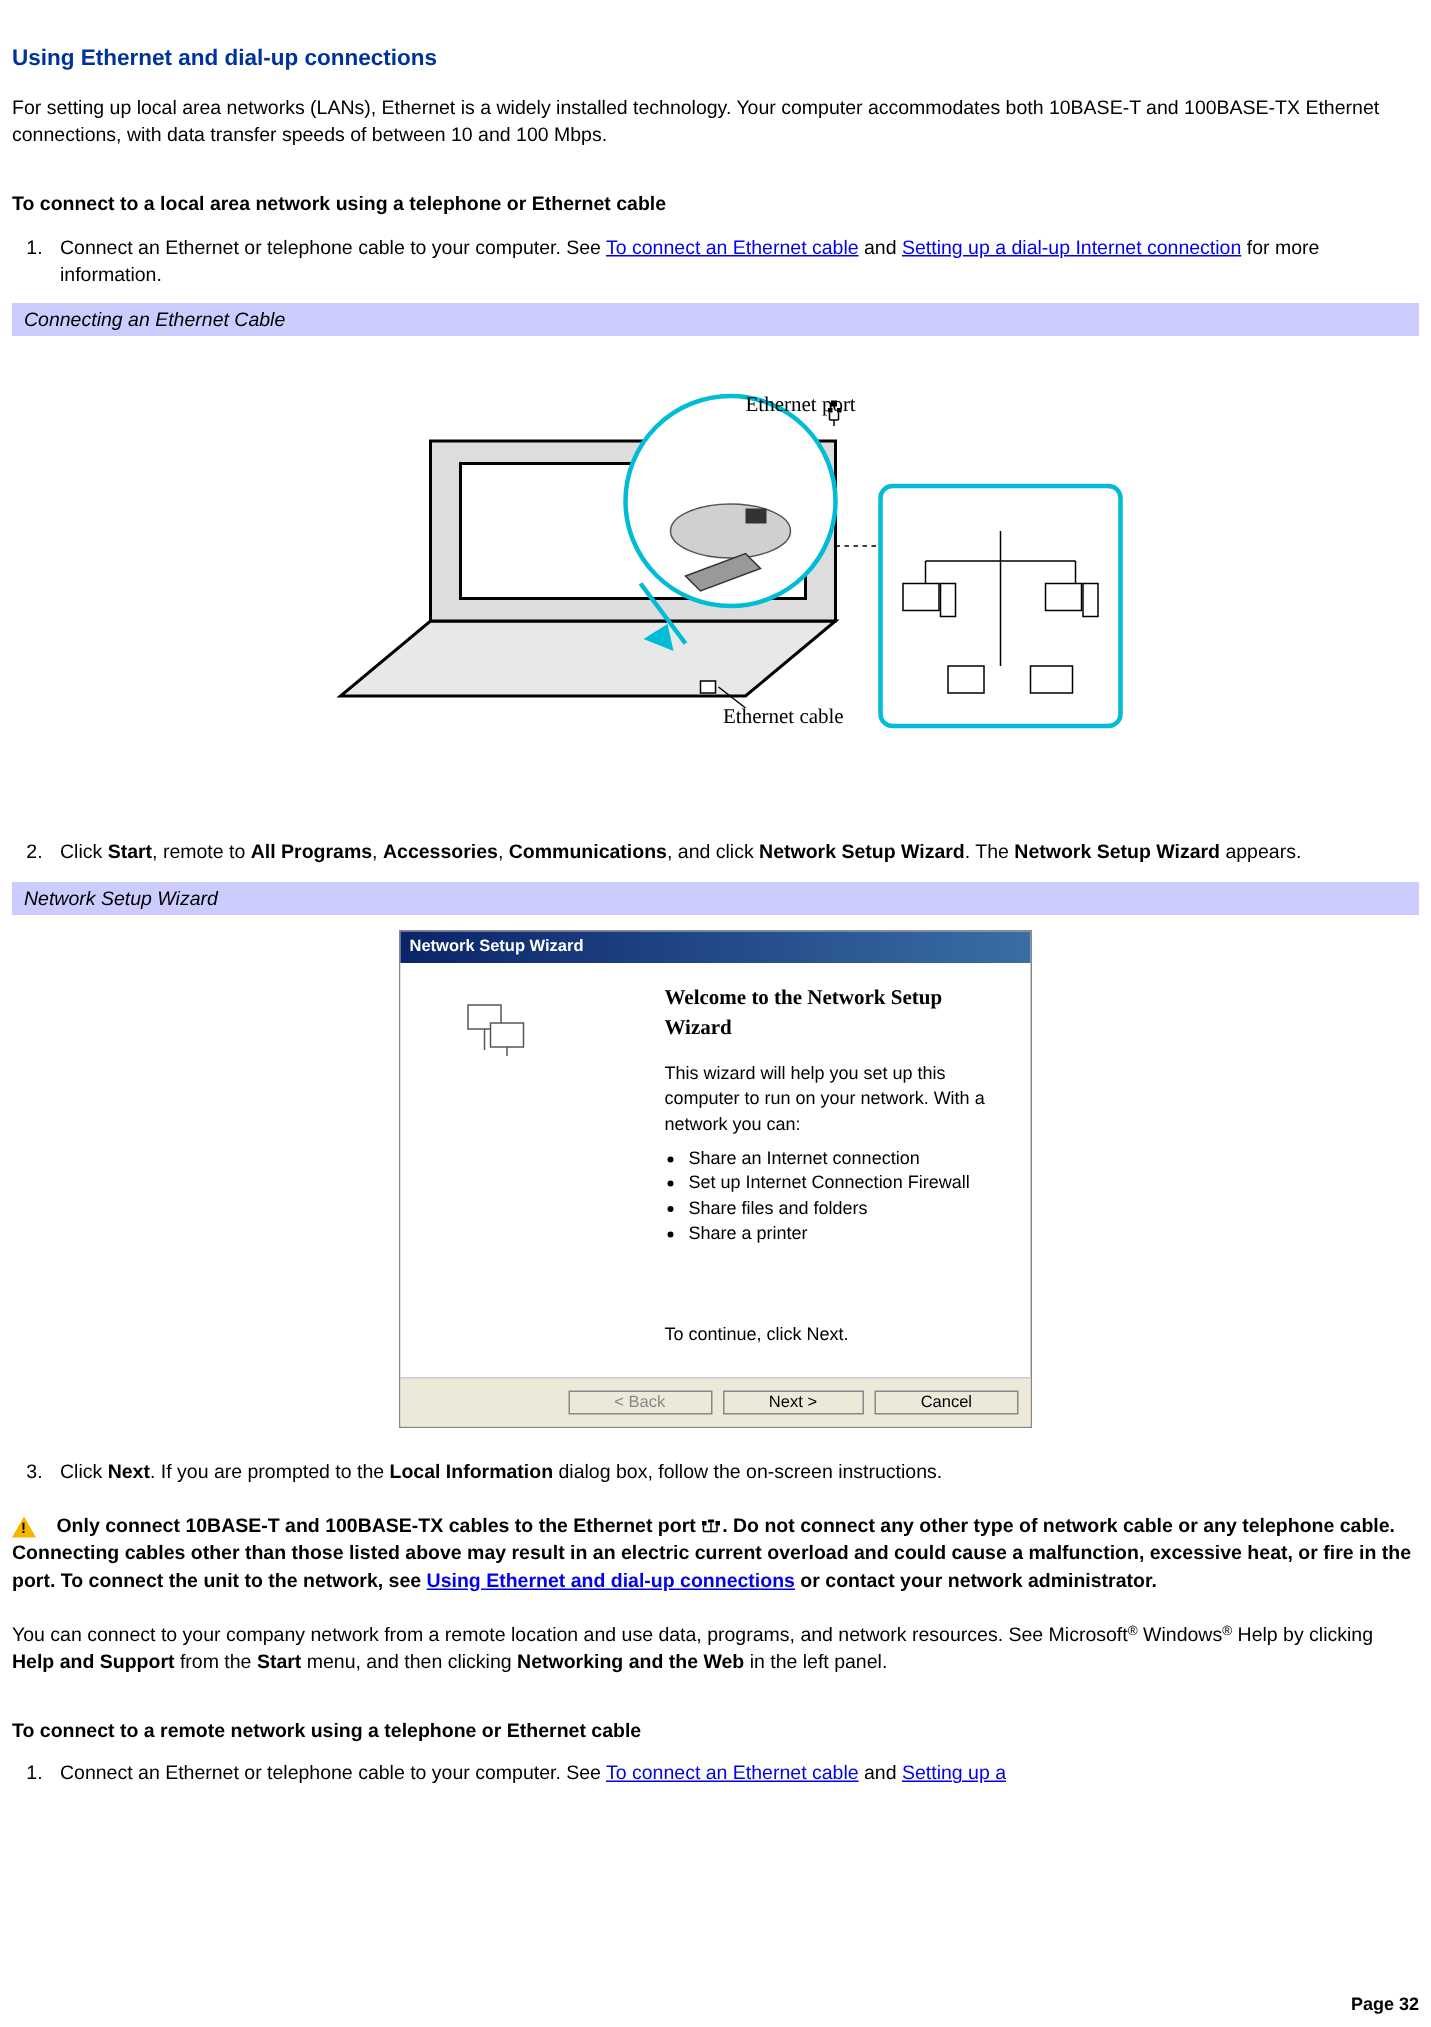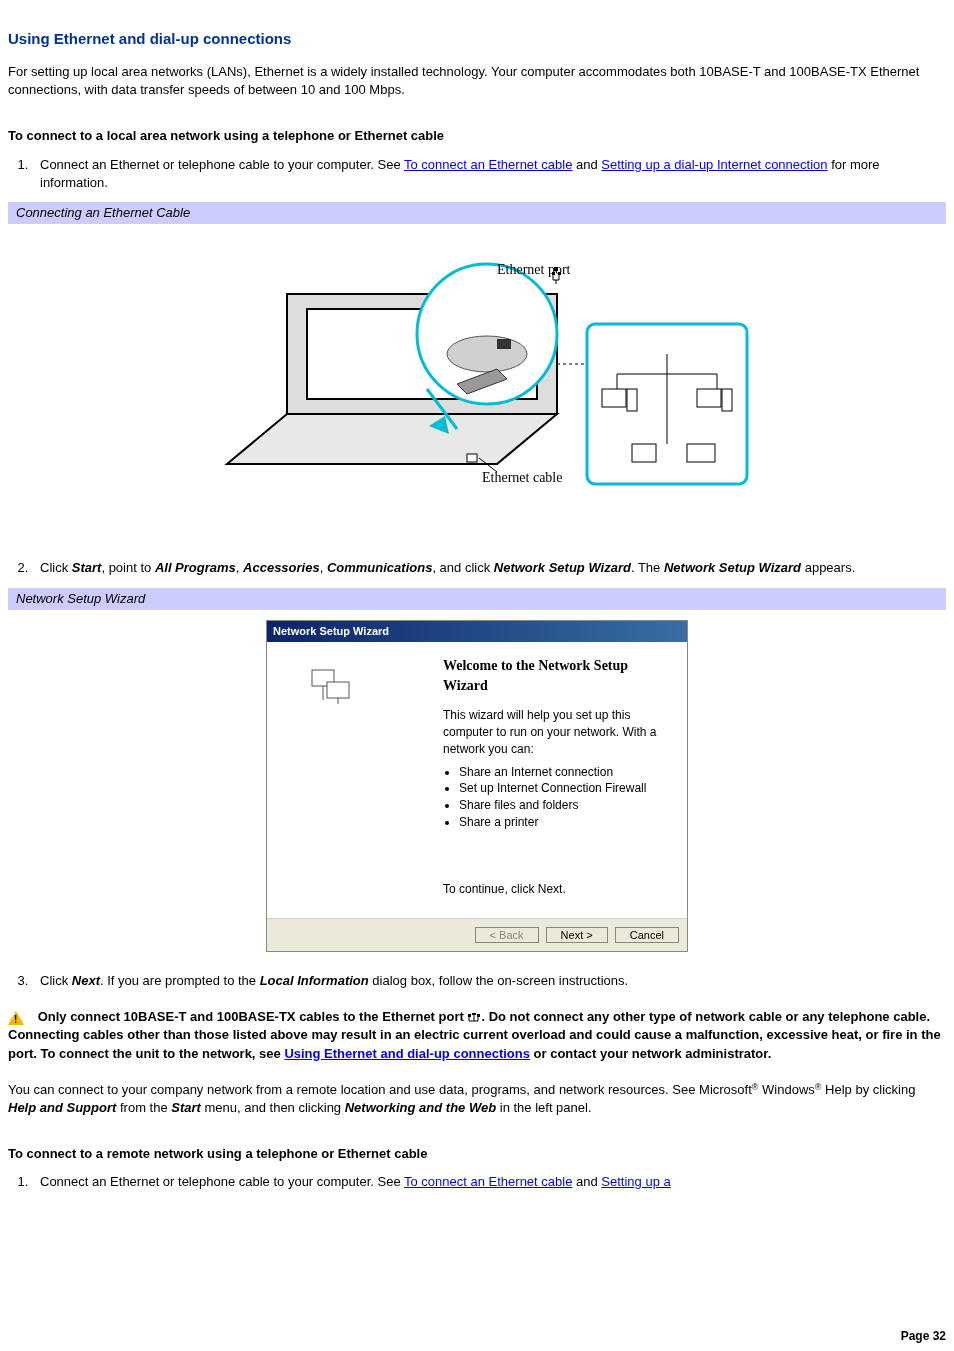--- a/index.html
+++ b/index.html
@@ -88,25 +88,25 @@
     display:flex; justify-content:center; padding-top:18px;
   }
   .wizard-content { flex:1; padding:14px 16px; }
   .wizard-content h3 { font-size:14px; font-weight:bold; margin:0 0 12px 0; font-family:Tahoma; }
   .wizard-content p, .wizard-content ul { font-size:12px; margin:6px 0; }
   .wizard-content ul { padding-left:16px; }
   .wizard-footer {
     border-top:1px solid #ccc; padding:8px; text-align:right; background:#ece9d8;
   }
   .wizard-footer button {
-    font-size:11px; padding:1px 14px; margin-left:4px;
+    font-size:11px; padding:1px 30px; margin-left:4px;
     border:1px solid #888; background:#ece9d8;
   }
   .wizard-footer button:disabled { color:#888; }
-  b { font-weight:bold;font-style:italic; }
+  b { font-weight:bold; }
   .reg { font-size:9px; vertical-align:top; }
 </style>
 </head>
 <body>
 
 <h2 class="section-title">Using Ethernet and dial-up connections</h2>
 
 <p>For setting up local area networks (LANs), Ethernet is a widely installed technology. Your computer accommodates both 10BASE-T and 100BASE-TX Ethernet connections, with data transfer speeds of between 10 and 100 Mbps.</p>
 
 <p class="subhead">To connect to a local area network using a telephone or Ethernet cable</p>
@@ -164,21 +164,21 @@
       <rect x="435" y="210" width="24" height="18"></rect>
       <rect x="490" y="210" width="28" height="18"></rect>
     </g>
 
     <line x1="360" y1="130" x2="390" y2="130" stroke="#000" stroke-dasharray="3,3"></line>
   </svg>
 </div>
 
 <ol start="2">
   <li>
-    <span>Click </span><b>Start</b><span>, point to </span><b>All Programs</b><span>, </span><b>Accessories</b><span>, </span><b>Communications</b><span>, and click </span><b>Network Setup Wizard</b><span>. The </span><b>Network Setup Wizard</b><span> appears.</span>
+    <span>Click </span><b>Start</b><span>, remote to </span><b>All Programs</b><span>, </span><b>Accessories</b><span>, </span><b>Communications</b><span>, and click </span><b>Network Setup Wizard</b><span>. The </span><b>Network Setup Wizard</b><span> appears.</span>
   </li>
 </ol>
 
 <div class="caption-bar">Network Setup Wizard</div>
 
 <div class="wizard">
   <div class="wizard-title">Network Setup Wizard</div>
   <div class="wizard-body">
     <div class="wizard-side">
       <svg width="50" height="50" viewBox="0 0 50 50">

